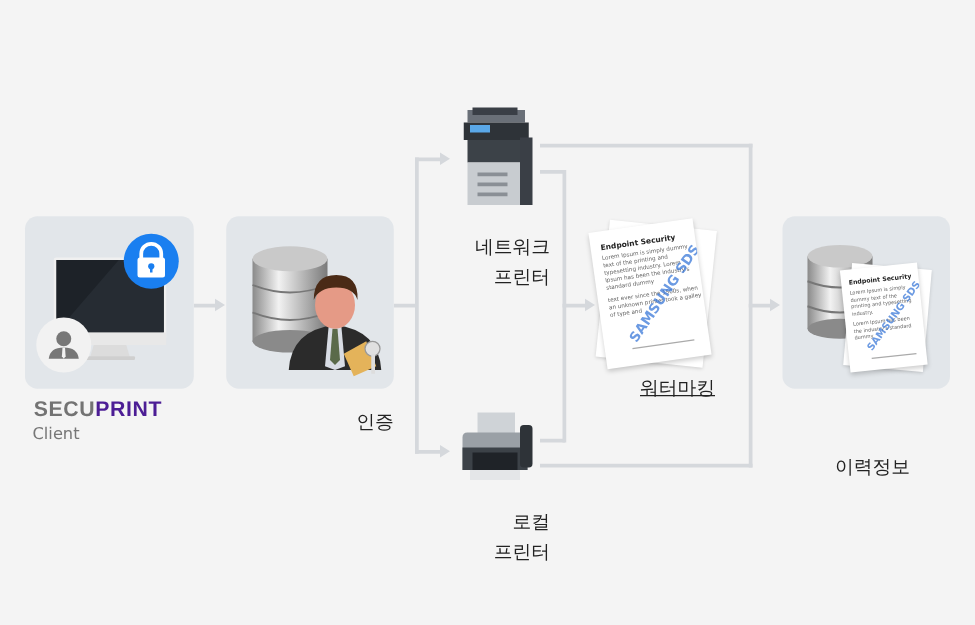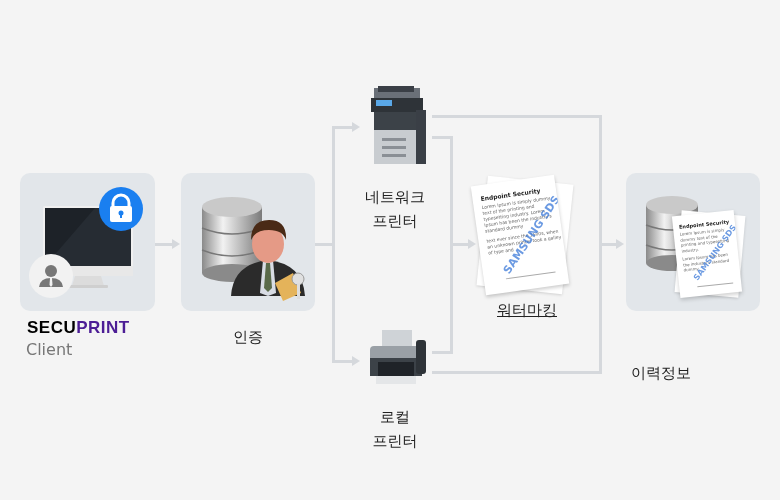--- a/index.html
+++ b/index.html
@@ -1,22 +1,22 @@
 <!DOCTYPE html>
 <html><head>
 <meta charset="utf-8">
 <style>
   html,body{margin:0;padding:0;}
   body{width:780px;height:500px;background:#f4f4f4;position:relative;overflow:hidden;font-family:"DejaVu Sans","Liberation Sans",sans-serif;}
   .card{position:absolute;background:#e2e6ea;border-radius:10px;}
   .line{position:absolute;background:#d5d8dc;}
   .arrow{position:absolute;width:0;height:0;border-top:5px solid transparent;border-bottom:5px solid transparent;border-left:8px solid #d5d8dc;}
-  .label{position:absolute;text-align:center;color:#222;font-size:15px;line-height:24px;}
+  .label{position:absolute;text-align:right;color:#222;font-size:15px;line-height:24px;}
   .logo{position:absolute;font-family:"Liberation Sans",sans-serif;font-weight:bold;font-size:17px;letter-spacing:0.5px;}
-  .sub{position:absolute;font-size:16px;color:#777;}
+  .sub{position:absolute;font-size:13px;color:#777;}
   svg{position:absolute;overflow:visible;}
 </style>
 </head>
 <body>
 
 <div class="line" style="left:155px;top:243px;width:17px;height:3px;"></div>
 <div class="arrow" style="left:172px;top:239px;"></div>
 
 <div class="line" style="left:315px;top:243px;width:19px;height:3px;"></div>
 <div class="line" style="left:332px;top:126px;width:3px;height:237px;"></div>
@@ -54,21 +54,21 @@
     <rect x="22" y="27" width="2" height="5" fill="#1a7ff0"></rect>
   </svg>
   <svg width="44" height="44" style="left:9px;top:81px;">
     <circle cx="22" cy="22" r="22" fill="#f2f2f2"></circle>
     <circle cx="22" cy="17" r="6" fill="#777"></circle>
     <path d="M10,33 q1,-9 12,-9 q11,0 12,9 z" fill="#777"></path>
     <polygon points="21,24 23,24 23.5,31 22,33 20.5,31" fill="#f2f2f2"></polygon>
   </svg>
 </div>
 <div class="logo" style="left:27px;top:318px;">
-  <span style="color:#000000;text-align:right;">SECU</span><span style="color:#4c1d95;">PRINT</span>
+  <span style="color:#737373;text-align:right;">SECU</span><span style="color:#4c1d95;">PRINT</span>
 </div>
 <div class="sub" style="left:26px;top:340px;">Client</div>
 
 <div class="card" style="left:181px;top:173px;width:134px;height:138px;">
   <svg width="134" height="138" style="left:0;top:0;">
     <defs>
       <linearGradient id="dbg" x1="0" x2="1" y1="0" y2="0">
         <stop offset="0" stop-color="#8a8a8a"></stop>
           <stop offset="0.35" stop-color="#f2f2f2"></stop>
           <stop offset="1" stop-color="#7a7a7a"></stop>

